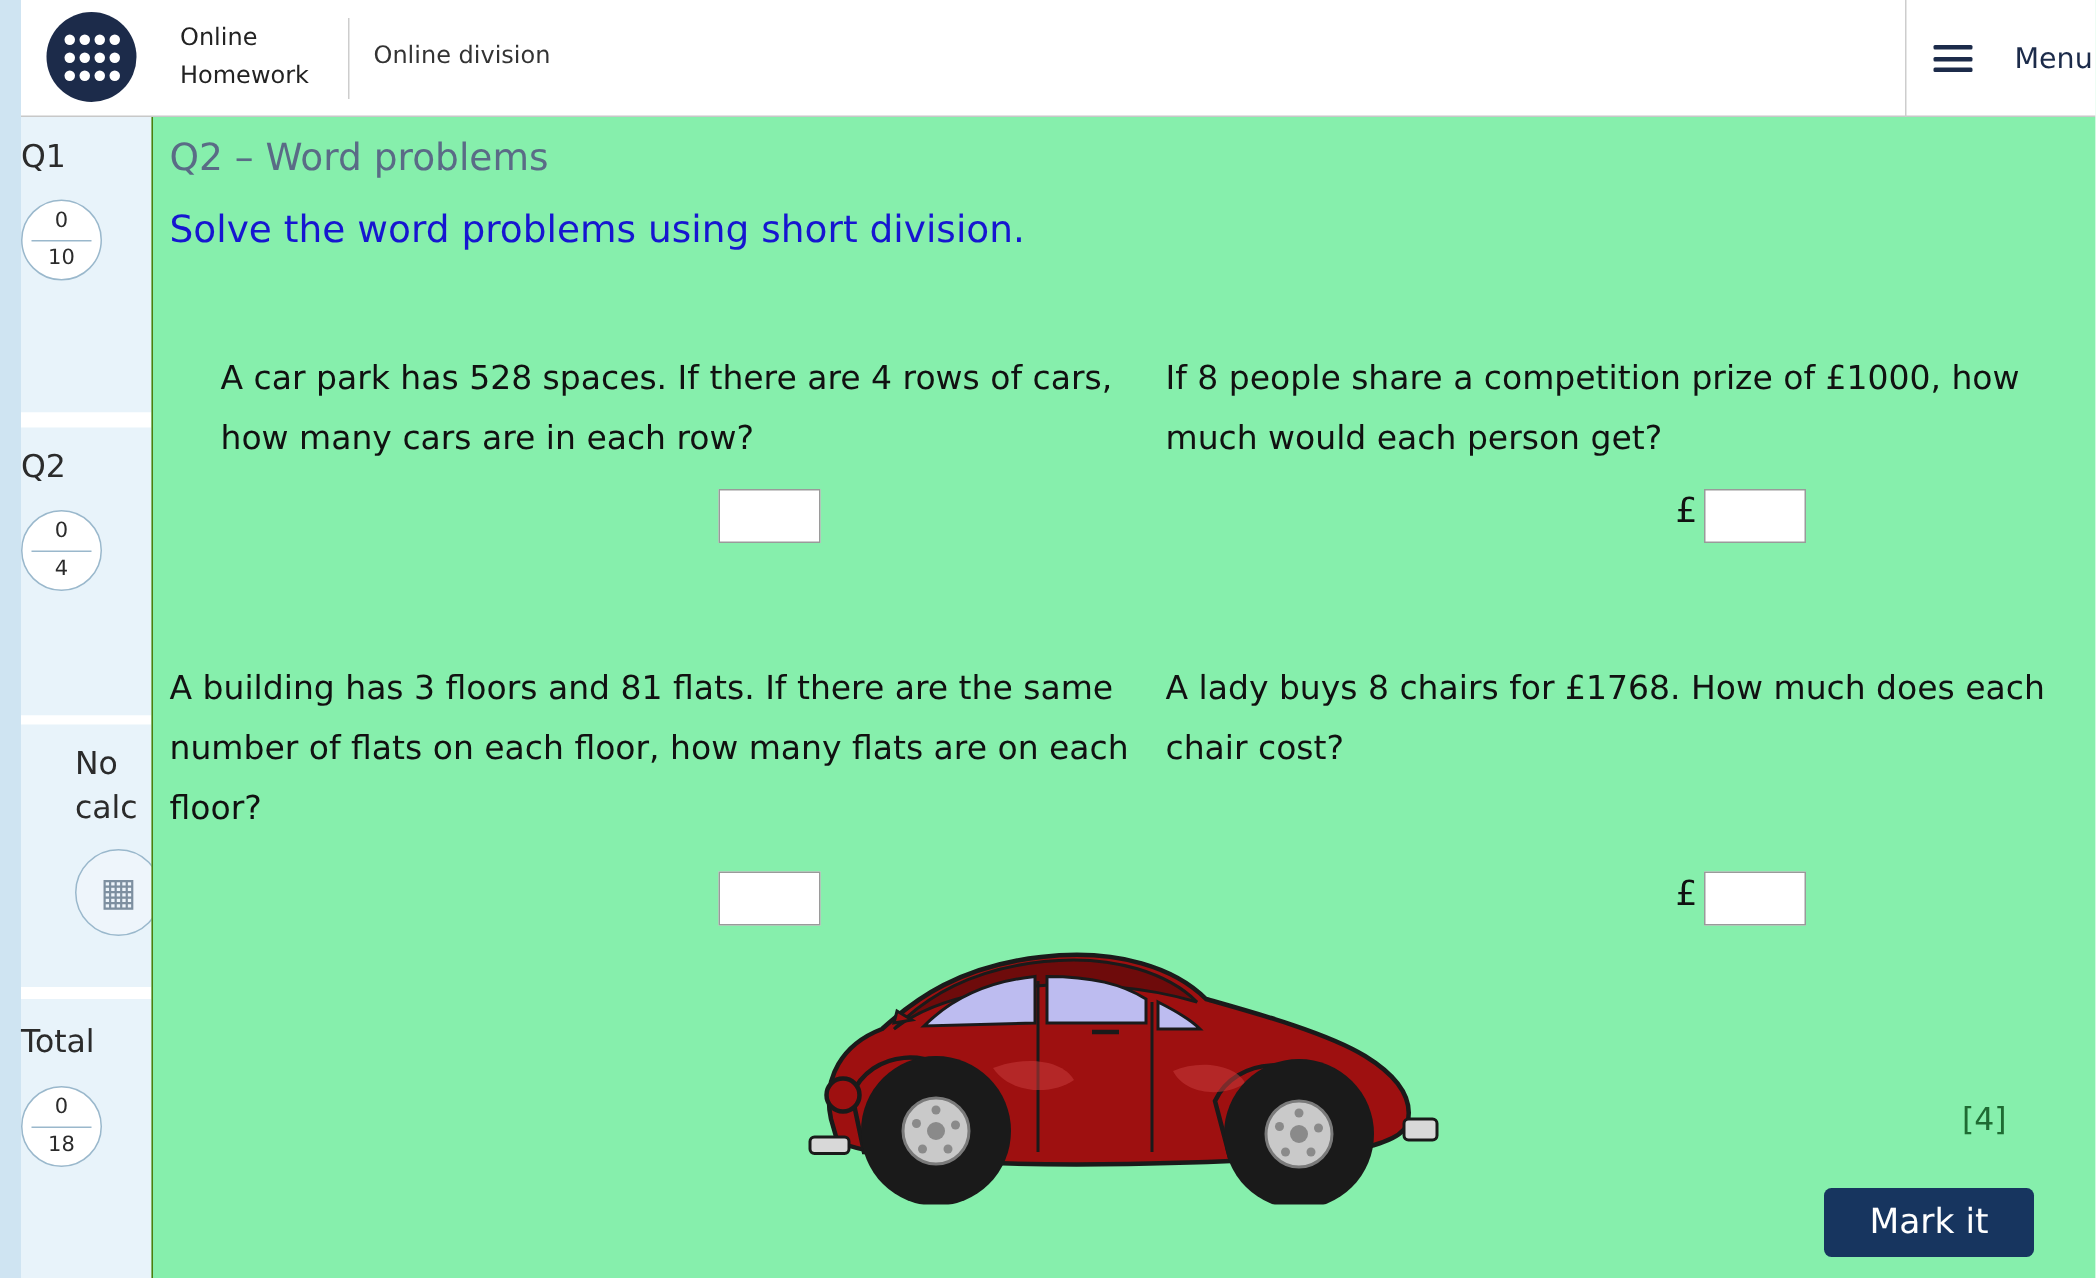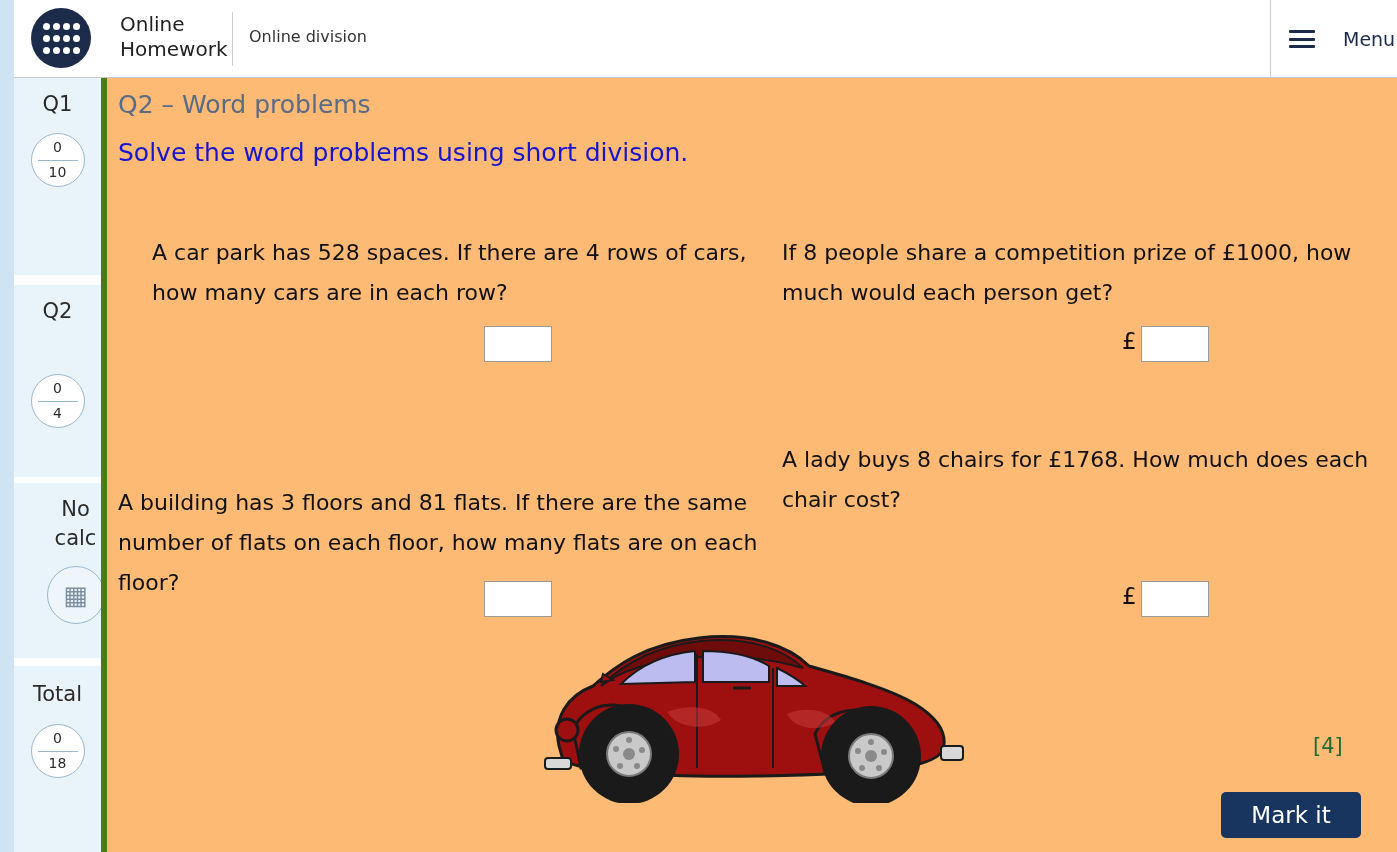--- a/index.html
+++ b/index.html
@@ -44,21 +44,21 @@
     padding: 12px 10px;
   }
   .logo-dot {
     width: 7px; height: 7px;
     border-radius: 50%;
     background: #ffffff;
   }
   .brand {
     position: absolute; left: 106px; top: 12px;
     width: 100px;
-    font-size: 20px; line-height: 25px;
+    font-size: 16px; line-height: 25px;
     color: #222222;
   }
   .header-divider {
     position: absolute; left: 218px; top: 12px;
     width: 1px; height: 54px;
     background: #cdcdcd;
   }
   .topic {
     position: absolute; left: 235px; top: 27px;
     font-size: 16px; color: #333333;
@@ -86,21 +86,21 @@
 
   
   .sidebar {
     position: absolute; left: 14px; top: 78px;
     width: 87px; height: 774px;
     background: #ffffff;
   }
   .side-block {
     position: absolute; left: 0; width: 87px;
     background: #e8f3fa;
-    display: flex; flex-direction: column; align-items: center;
+    display: flex; flex-direction: column; align-items: flex-start;
   }
   .side-block.plain { background: #ffffff; }
   .side-title {
     font-size: 21px; color: #2b2b2b;
     text-align: center; line-height: 29px;
   }
   .score-circle {
     width: 54px; height: 54px; border-radius: 50%;
     border: 1px solid #9ab8cc;
     background: #ffffff;
@@ -120,39 +120,39 @@
     border: 1px solid #9ab8cc;
     background: #eef5fb;
     display: flex; align-items: center; justify-content: center;
   }
   .calc-glyph { font-size: 26px; color: #7d8fa0; }
 
   
   .content {
     position: absolute; left: 101px; top: 78px;
     width: 1296px; height: 774px;
-    background: #fdba74;
-    border-left: 6px solid #4d7c0f;
+    background: #86efac;
+    border-left: 1px solid #4d7c0f;
   }
   .q-title {
     position: absolute; left: 11px; top: 12px;
     font-size: 25px; color: #5a6b86;
   }
   .q-instruction {
     position: absolute; left: 11px; top: 60px;
     font-size: 25px; color: #1616d0;
   }
   .prob {
     position: absolute;
     font-size: 22px; line-height: 40px;
     color: #111111;
   }
   .p1 { left: 11px; top: 155px; width: 620px; margin-left: 34px; }
   .p2 { left: 675px; top: 155px; width: 620px; }
-  .p3 { left: 11px; top: 362px; width: 640px; margin-top: 43px; }
+  .p3 { left: 11px; top: 362px; width: 640px; }
   .p4 { left: 675px; top: 362px; width: 620px; }
 
   .answer-box {
     position: absolute;
     width: 68px; height: 36px;
     border: 1px solid #9a9a9a;
     background: #ffffff;
     font-size: 20px;
     font-family: "DejaVu Sans", sans-serif;
     text-align: center;
@@ -236,21 +236,21 @@
       <div class="side-title">Q1</div>
       <div class="score-circle" style="margin-top:14px;">
         <div class="line"></div>
         <div class="score-num">0</div>
         <div class="score-num">10</div>
       </div>
     </div>
 
     <div class="side-block plain" style="top:197px; height:10px;"></div>
 
-    <div class="side-block" style="top:207px; height:192px; padding-top:12px;gap:34px;">
+    <div class="side-block" style="top:207px; height:192px; padding-top:12px;">
       <div class="side-title">Q2</div>
       <div class="score-circle" style="margin-top:14px;">
         <div class="line"></div>
         <div class="score-num">0</div>
         <div class="score-num">4</div>
       </div>
     </div>
 
     <div class="side-block plain" style="top:399px; height:6px;"></div>
 

